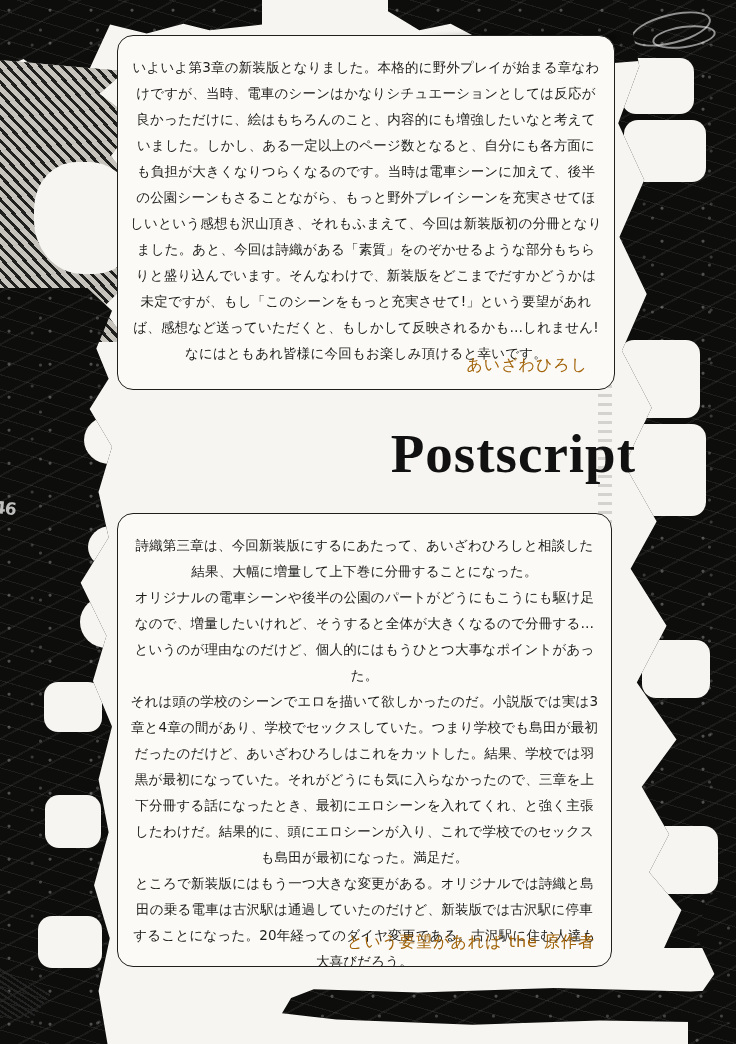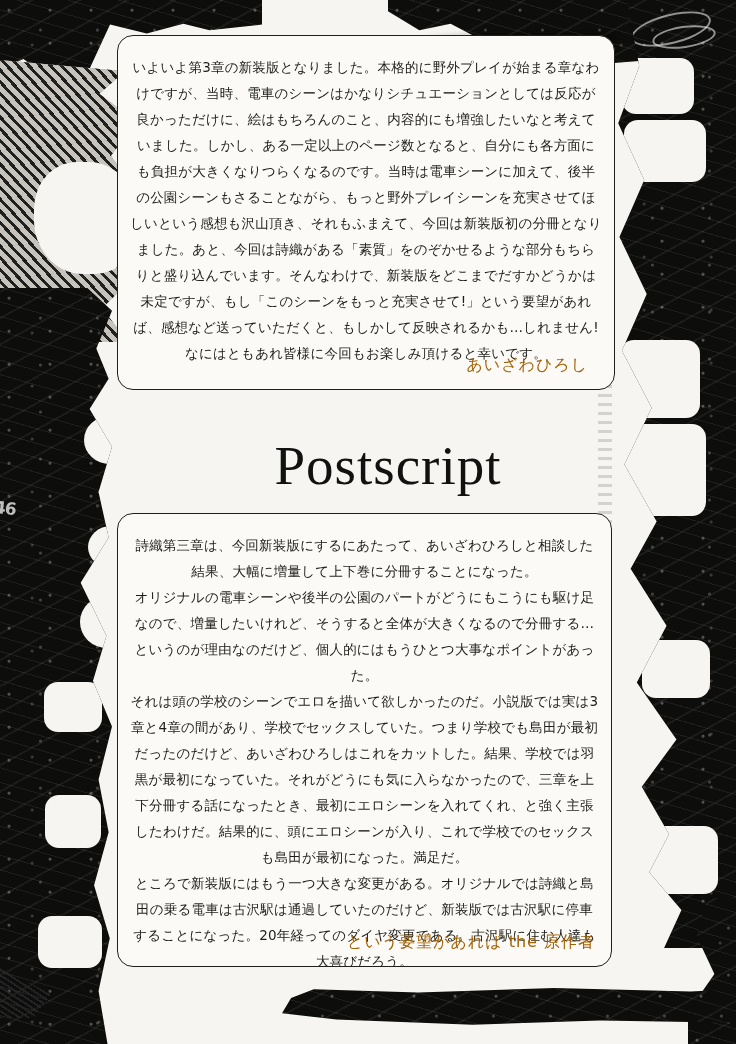--- a/index.html
+++ b/index.html
@@ -98,24 +98,24 @@
     position:absolute; left:12px; right:12px; top:18px;
     font-size:13.5px; line-height:26px; letter-spacing:.2px;
     white-space:pre-line; text-align:center;
   }
   .signature{
     position:absolute; right:26px; bottom:13px;
     font-size:16px; letter-spacing:1px; color:#a16207;
   }
   #author-box .signature{ right:16px; }
   #page-title{
-    position:absolute; left:117px; top:432px; width:496px; height:68px;
-    text-align:center; transform:translateX(23px);
+    position:absolute; left:117px; top:420px; width:496px; height:68px;
+    text-align:right; transform:translateX(23px);
     font-family:"Liberation Serif","DejaVu Serif",serif;
-    font-weight:normal; font-size:55px; color:#111; letter-spacing:1px;
+    font-weight:bold; font-size:55px; color:#111; letter-spacing:1px;
     line-height:68px;
   }
   #page-number{
     position:absolute; left:-6px; top:498px; z-index:5;
     color:#ddd; opacity:.85; font-size:17px; font-weight:bold;
     letter-spacing:-1px; transform:rotate(6deg);
   }
 </style>
 </head>
 <body>

